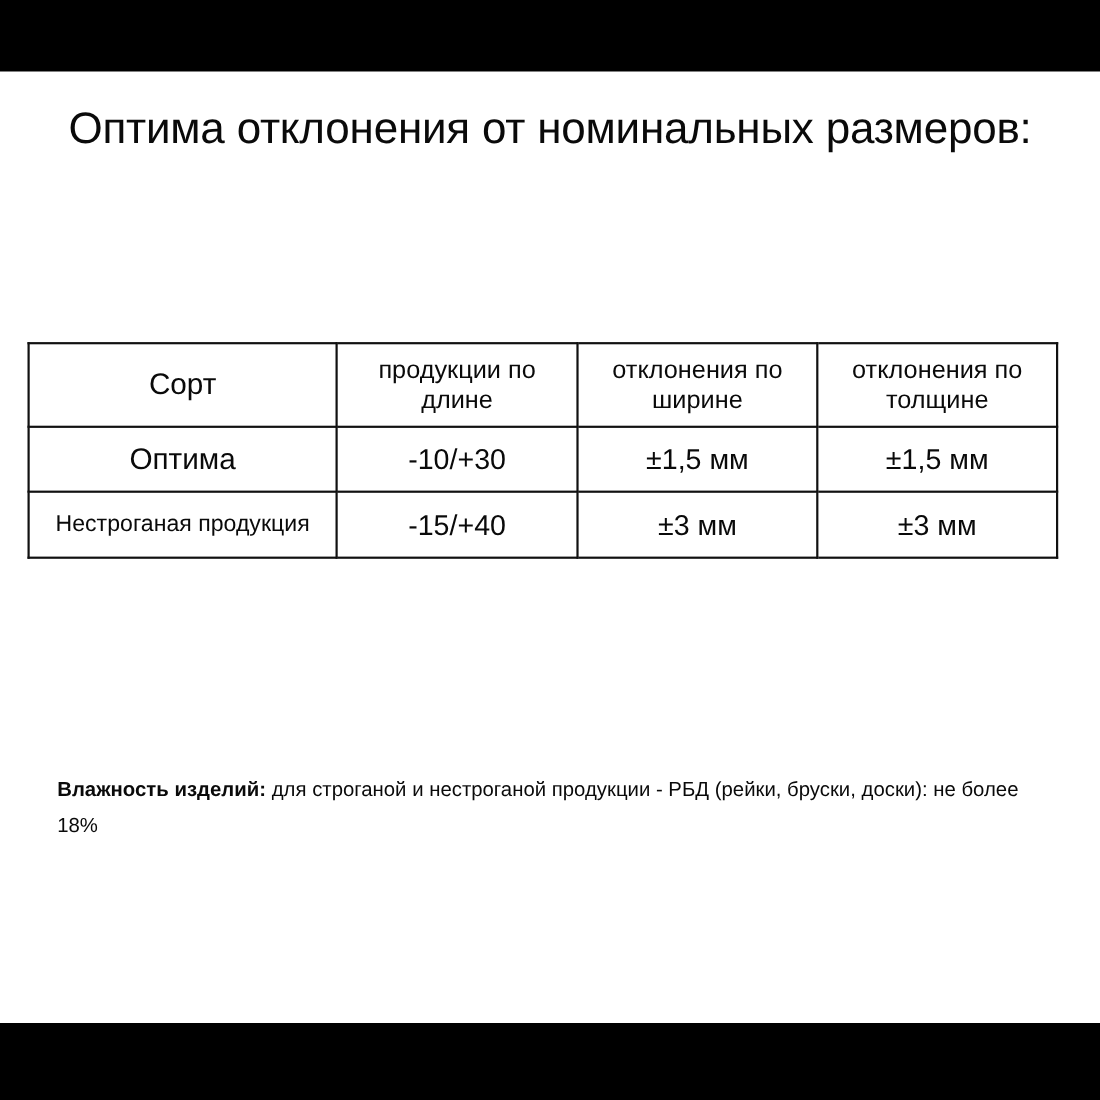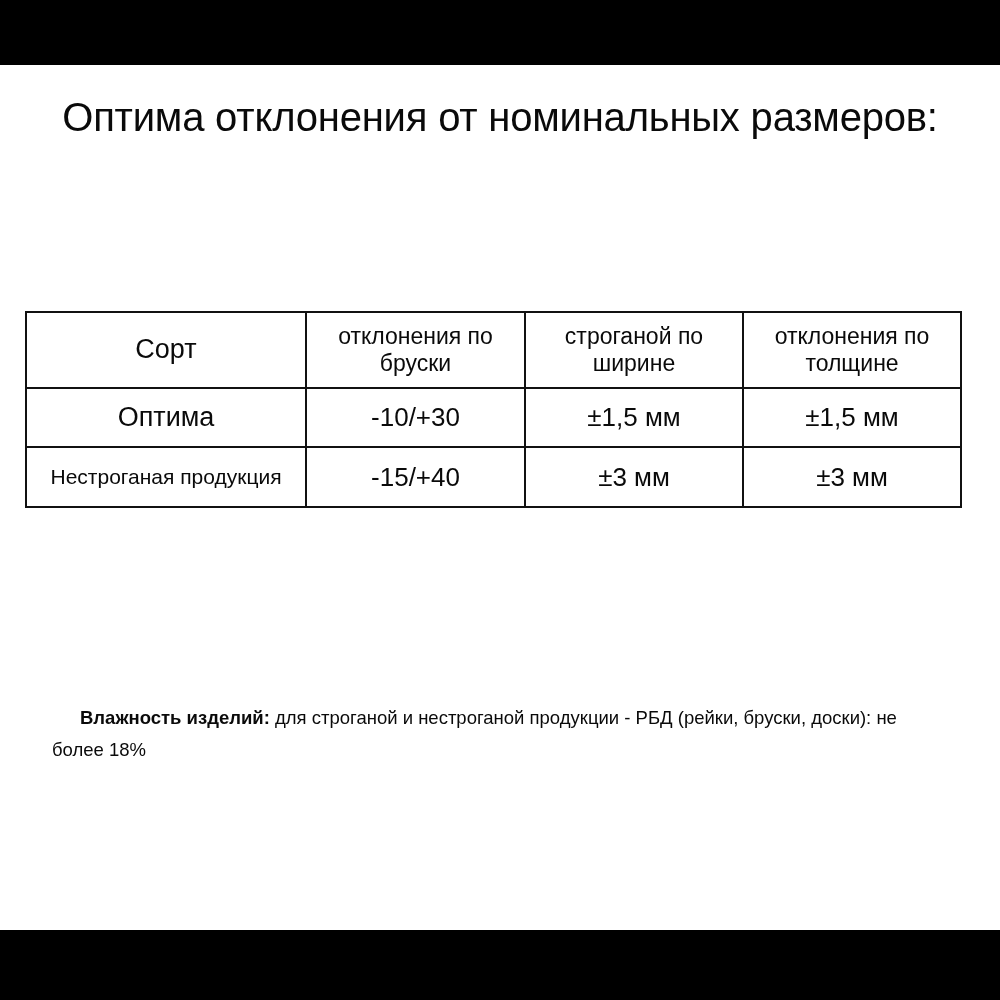--- a/index.html
+++ b/index.html
@@ -92,21 +92,20 @@
     position: absolute;
     left: 52px;
     top: 702px;
     width: 890px;
     font-size: 18.5px;
     line-height: 1.75;
     color: #0a0a0a;
   }
   .note b {
     font-weight: bold;
-    margin-left: 28px;
   }
 </style>
 </head>
 <body>
 
 <div class="bar-top"></div>
 <div class="bar-bottom"></div>
 
 <div class="page"></div>
 
@@ -115,22 +114,22 @@
 <table class="dev-table">
   <colgroup>
     <col class="c0">
       <col class="c1">
       <col class="c2">
       <col class="c3">
   </colgroup>
   <thead>
     <tr>
       <th class="sort-head">Сорт</th>
-      <th>отклонения по бруски</th>
-      <th>строганой по ширине</th>
+      <th>продукции по длине</th>
+      <th>отклонения по ширине</th>
       <th>отклонения по толщине</th>
     </tr>
   </thead>
   <tbody>
     <tr>
       <td class="grade">Оптима</td>
       <td>-10/+30</td>
       <td>±1,5 мм</td>
       <td>±1,5 мм</td>
     </tr>

